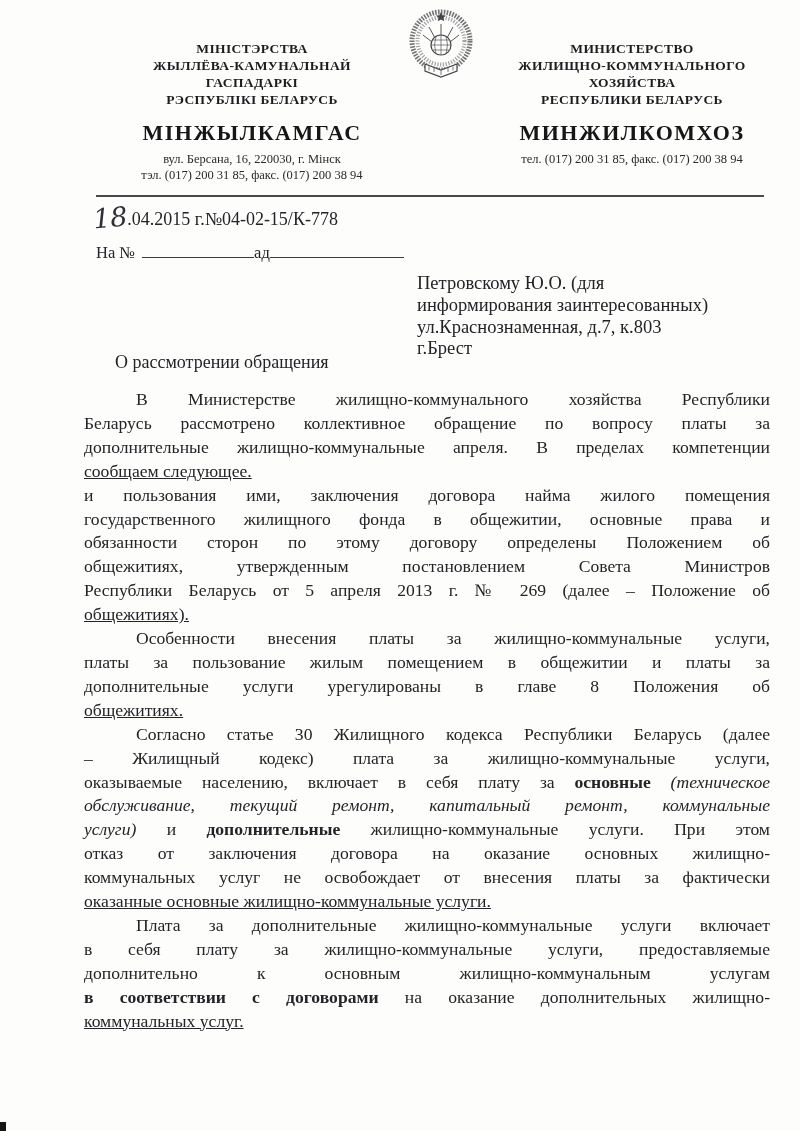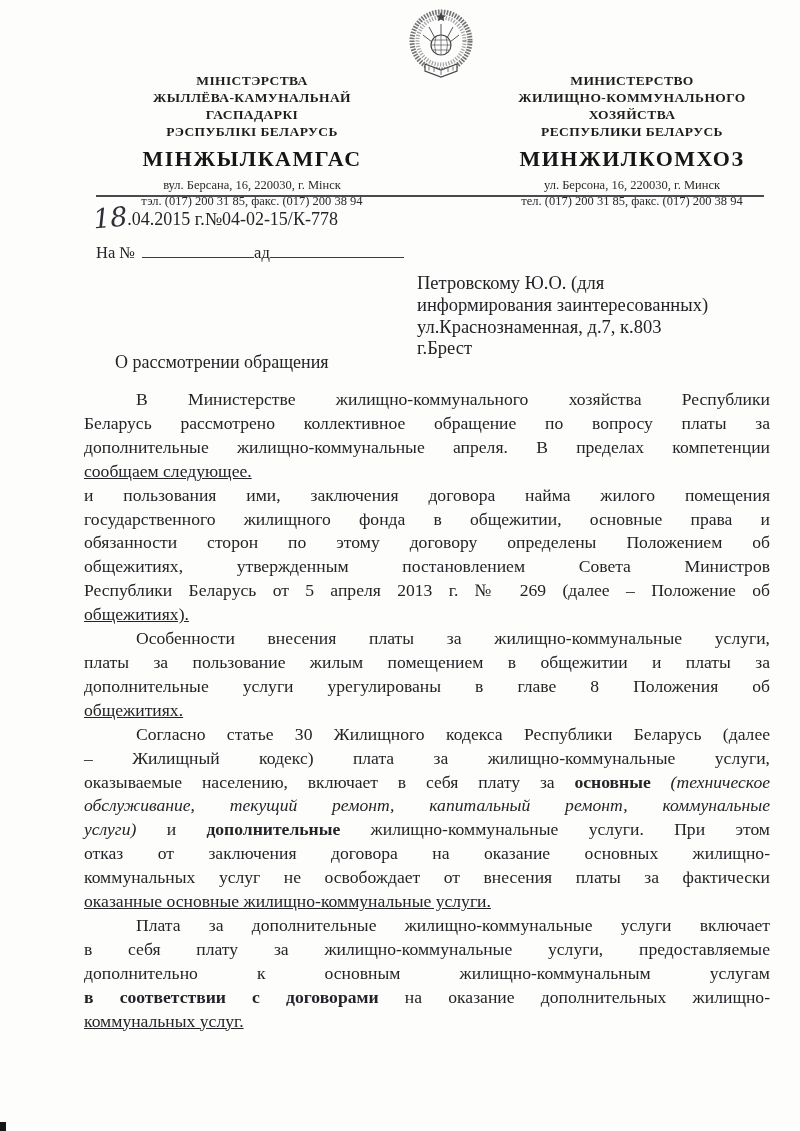--- a/index.html
+++ b/index.html
@@ -3,25 +3,25 @@
 <meta charset="utf-8">
 <style>
   html,body{margin:0;padding:0;background:#e9e9e9;}
   .page{
     position:relative;width:800px;height:1131px;margin:0 auto;
     background:#fdfdfc;overflow:hidden;
     font-family:"Liberation Serif","DejaVu Serif",serif;color:#242428;
   }
   
   .emblem{position:absolute;left:407px;top:9px;width:68px;height:70px;}
-  .hdr-col{position:absolute;top:72px;width:312px;text-align:center;}
+  .hdr-col{position:absolute;top:40px;width:312px;text-align:center;}
   .hdr-col.left{left:96px;}
   .hdr-col.right{left:476px;}
   .hdr-lines{font-weight:bold;font-size:13.5px;line-height:17px;letter-spacing:.4px;color:#1d1d20;}
-  .hdr-short{margin-top:6px;font-weight:bold;font-size:22px;letter-spacing:1.5px;color:#161618;}
+  .hdr-short{margin-top:12px;font-weight:bold;font-size:22px;letter-spacing:1.5px;color:#161618;}
   .hdr-addr{margin-top:6px;font-size:12.5px;line-height:15.5px;color:#2a2a2e;}
   .divider{position:absolute;left:96px;top:195px;width:668px;height:2px;background:#4b4b4f;}
   
   .ref-row{position:absolute;left:93px;top:204px;white-space:nowrap;}
   .hand-day{
     display:inline-block;font-size:27px;font-style:italic;line-height:27px;
     transform:rotate(-5deg);color:#2e2f38;font-family:"DejaVu Serif",serif;
   }
   .ref-number{font-size:18px;vertical-align:2px;}
   .reply-row{position:absolute;left:96px;top:243px;font-size:16.5px;white-space:nowrap;}
@@ -81,21 +81,20 @@
 
   <div class="hdr-col right">
     <div class="hdr-lines">
       <div>МИНИСТЕРСТВО</div>
       <div>ЖИЛИЩНО-КОММУНАЛЬНОГО</div>
       <div>ХОЗЯЙСТВА</div>
       <div>РЕСПУБЛИКИ БЕЛАРУСЬ</div>
     </div>
     <div class="hdr-short">МИНЖИЛКОМХОЗ</div>
     <div class="hdr-addr">
-      <div>ул. Берсона, 16, 220030, г. Минск</div>
       <div>тел. (017) 200 31 85, факс. (017) 200 38 94</div>
     </div>
   </div>
 
   <div class="divider"></div>
 
   <div class="ref-row">
     <span class="hand-day">18</span><span class="ref-number">.04.2015 г.№04-02-15/К-778</span>
   </div>
   <div class="reply-row">

